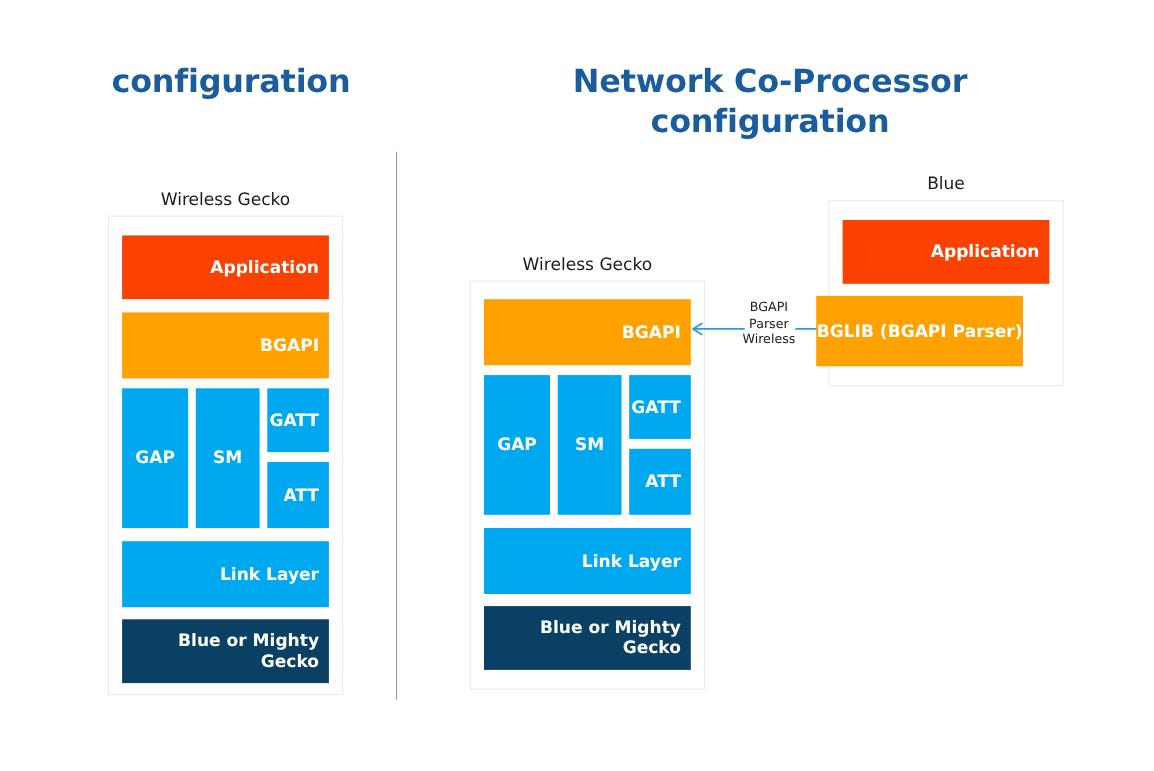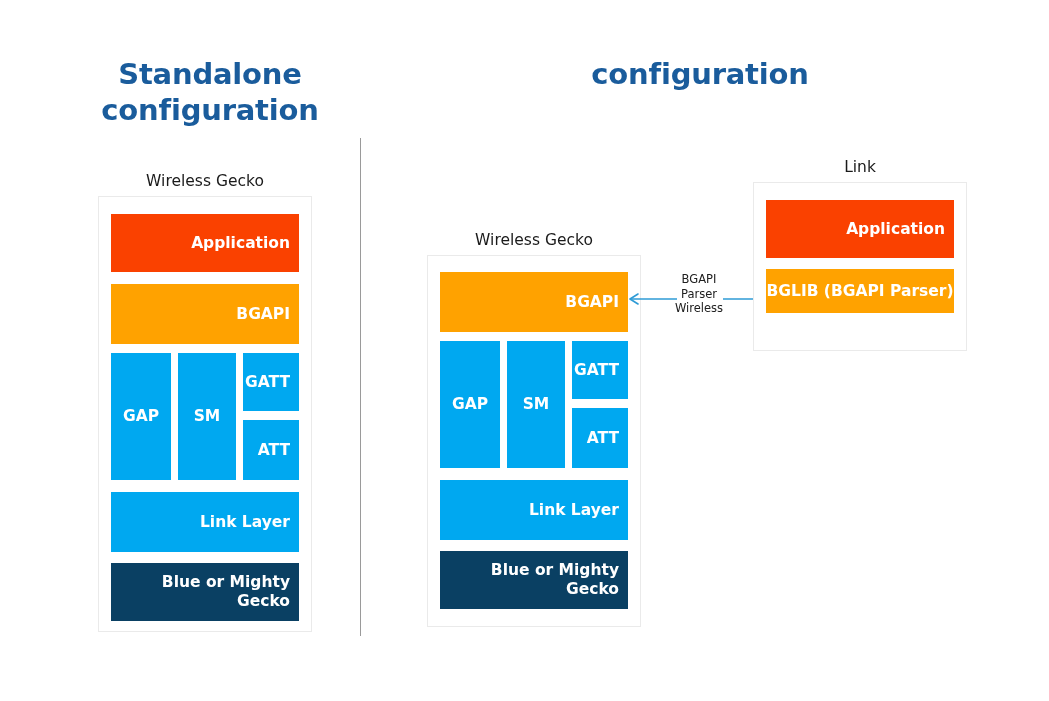--- a/index.html
+++ b/index.html
@@ -76,25 +76,25 @@
     text-align: center;
     line-height: 14.5px;
     white-space: nowrap;
   }
   .arrow-svg { display: block; }
 </style>
 </head>
 <body>
 
 <div class="abs panel-title" style="left:65px; top:56px; width:290px;">
-  <div>Standalone</div>
   <div>configuration</div>
 </div>
 
 <div class="abs panel-title" style="left:445px; top:56px; width:510px;">
+  <div>Network Co-Processor</div>
   <div>configuration</div>
 </div>
 
 <div class="abs divider" style="left:360px; top:138px; height:498px;"></div>
 
 <div class="abs caption" style="left:98px; top:172px; width:214px;">Wireless Gecko</div>
 
 <div class="abs device-box" style="left:98px; top:196px; width:214px; height:436px;"></div>
 
 <div class="abs block c-app align-right" style="left:111px; top:214px; width:188px; height:58px;">
@@ -177,24 +177,24 @@
   <svg class="arrow-svg" width="146" height="18" viewBox="0 0 146 18">
 
     <line x1="3" y1="9" x2="50" y2="9" stroke="#2e9bd6" stroke-width="1.6"></line>
     <polyline points="11,4 3,9 11,14" fill="none" stroke="#2e9bd6" stroke-width="1.6" stroke-linecap="round" stroke-linejoin="round"></polyline>
 
     <line x1="96" y1="9" x2="143" y2="9" stroke="#2e9bd6" stroke-width="1.6"></line>
     <polyline points="135,4 143,9 135,14" fill="none" stroke="#2e9bd6" stroke-width="1.6" stroke-linecap="round" stroke-linejoin="round"></polyline>
   </svg>
 </div>
 
-<div class="abs caption" style="left:753px; top:158px; width:214px;">Link</div>
+<div class="abs caption" style="left:753px; top:158px; width:214px;">Blue</div>
 
 <div class="abs device-box" style="left:753px; top:182px; width:214px; height:169px;">
 </div>
 
 <div class="abs block c-app align-right" style="left:766px; top:200px; width:188px; height:58px;">
   <span>Application</span>
 </div>
 
-<div class="abs block c-bgapi align-center" style="left:766px; top:269px; width:188px; height:44px;">
+<div class="abs block c-bgapi align-center" style="left:742px; top:269px; width:188px; height:64px;">
   <span>BGLIB (BGAPI Parser)</span>
 </div>
 
 </body></html>

